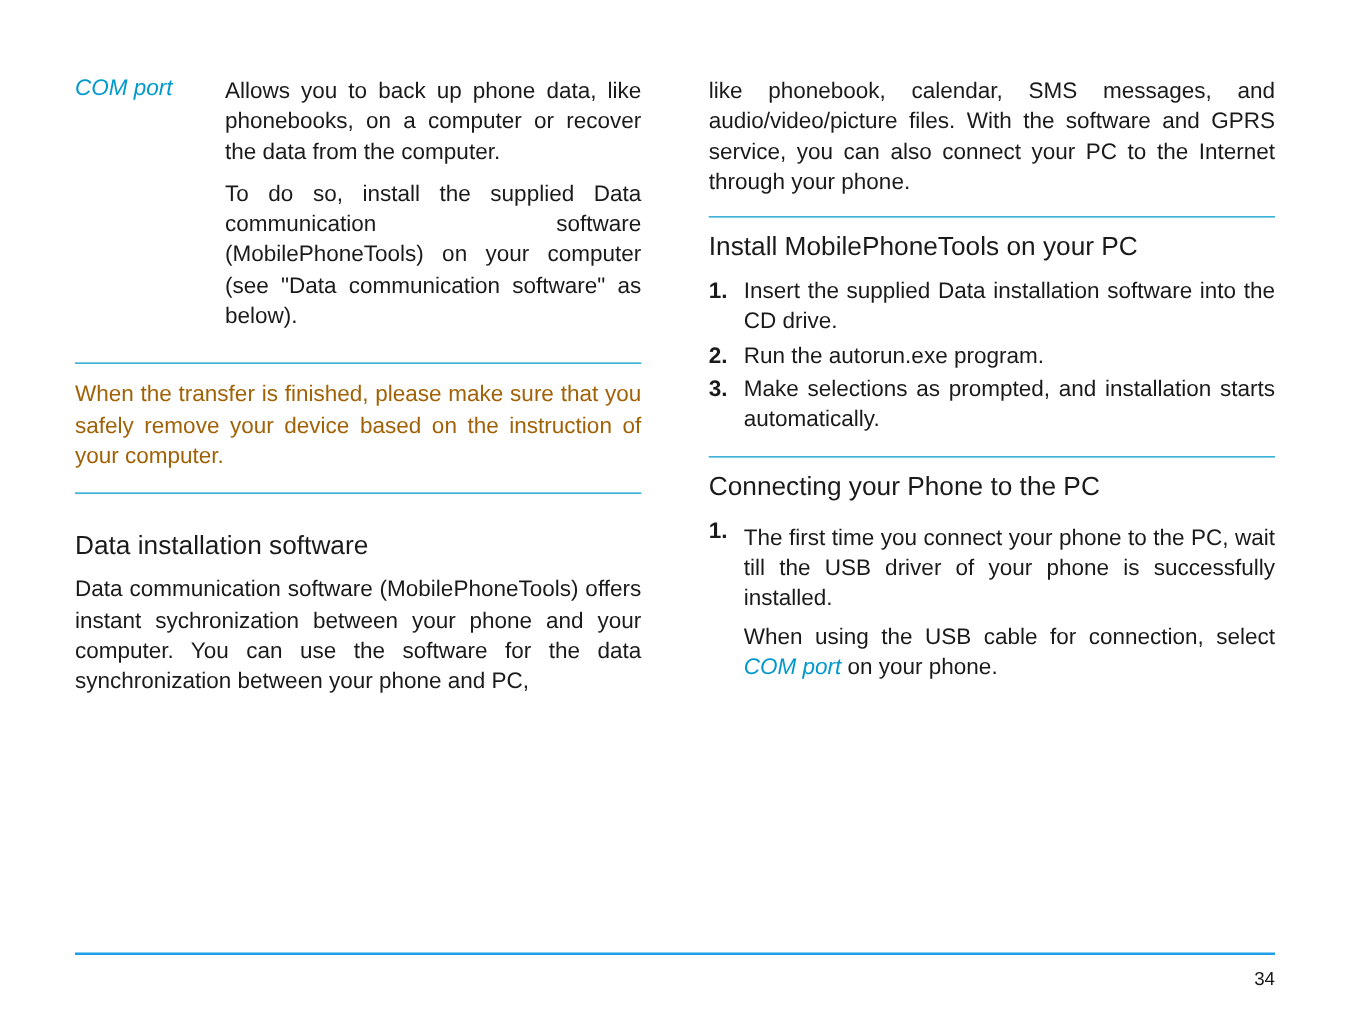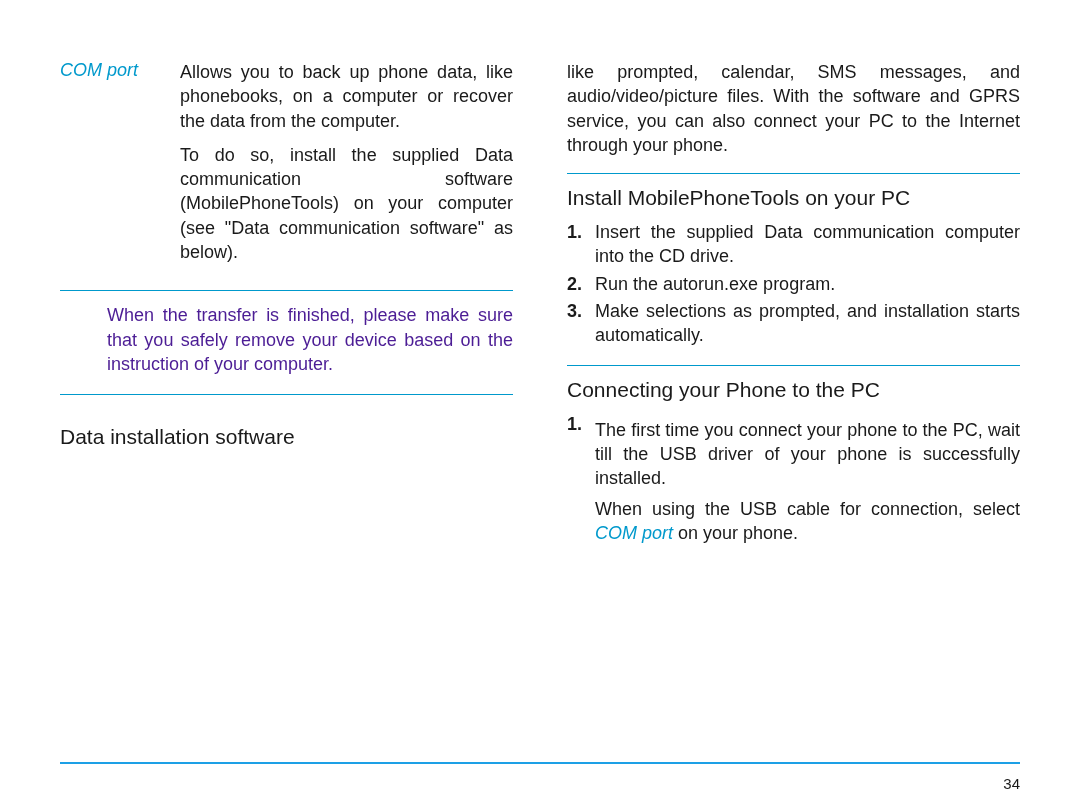--- a/index.html
+++ b/index.html
@@ -47,26 +47,25 @@
     }
     .def-para {
       margin-bottom: 10px;
     }
     .divider {
       border: none;
       border-top: 1px solid #0099cc;
       margin: 10px 0 12px 0;
     }
     .note {
-      color: #4c1d95;
+      color: #a16207;
       font-size: 18px;
       text-align: justify;
       line-height: 1.35;
       margin-bottom: 8px;
-      margin-left: 47px;
     }
     .heading {
       font-weight: normal;
       font-size: 21px;
       margin-top: 18px;
       margin-bottom: 10px;
     }
     .body-text {
       font-size: 18px;
       text-align: justify;
@@ -124,32 +123,33 @@
         <div class="def-para">Allows you to back up phone data, like phonebooks, on a computer or recover the data from the computer.</div>
         <div class="def-para">To do so, install the supplied Data communication software (MobilePhoneTools) on your computer (see "Data communication software" as below).</div>
       </div>
     </div>
 
     <hr class="divider">
     <div class="note">When the transfer is finished, please make sure that you safely remove your device based on the instruction of your computer.</div>
     <hr class="divider">
 
     <div class="heading">Data installation software</div>
+    <div class="body-text">Data communication software (MobilePhoneTools) offers instant sychronization between your phone and your computer. You can use the software for the data synchronization between your phone and PC,</div>
   </div>
 
   <div class="column">
-    <div class="body-text">like prompted, calendar, SMS messages, and audio/video/picture files. With the software and GPRS service, you can also connect your PC to the Internet through your phone.</div>
+    <div class="body-text">like phonebook, calendar, SMS messages, and audio/video/picture files. With the software and GPRS service, you can also connect your PC to the Internet through your phone.</div>
 
     <hr class="divider" style="margin-top:16px;">
 
     <div class="heading" style="margin-top:0;">Install MobilePhoneTools on your PC</div>
     <ol class="num-list">
       <li>
         <span class="num">1.</span>
-        <span class="li-body">Insert the supplied Data communication computer into the CD drive.</span>
+        <span class="li-body">Insert the supplied Data installation software into the CD drive.</span>
       </li>
       <li>
         <span class="num">2.</span>
         <span class="li-body">Run the autorun.exe program.</span>
       </li>
       <li>
         <span class="num">3.</span>
         <span class="li-body">Make selections as prompted, and installation starts automatically.</span>
       </li>
     </ol>

